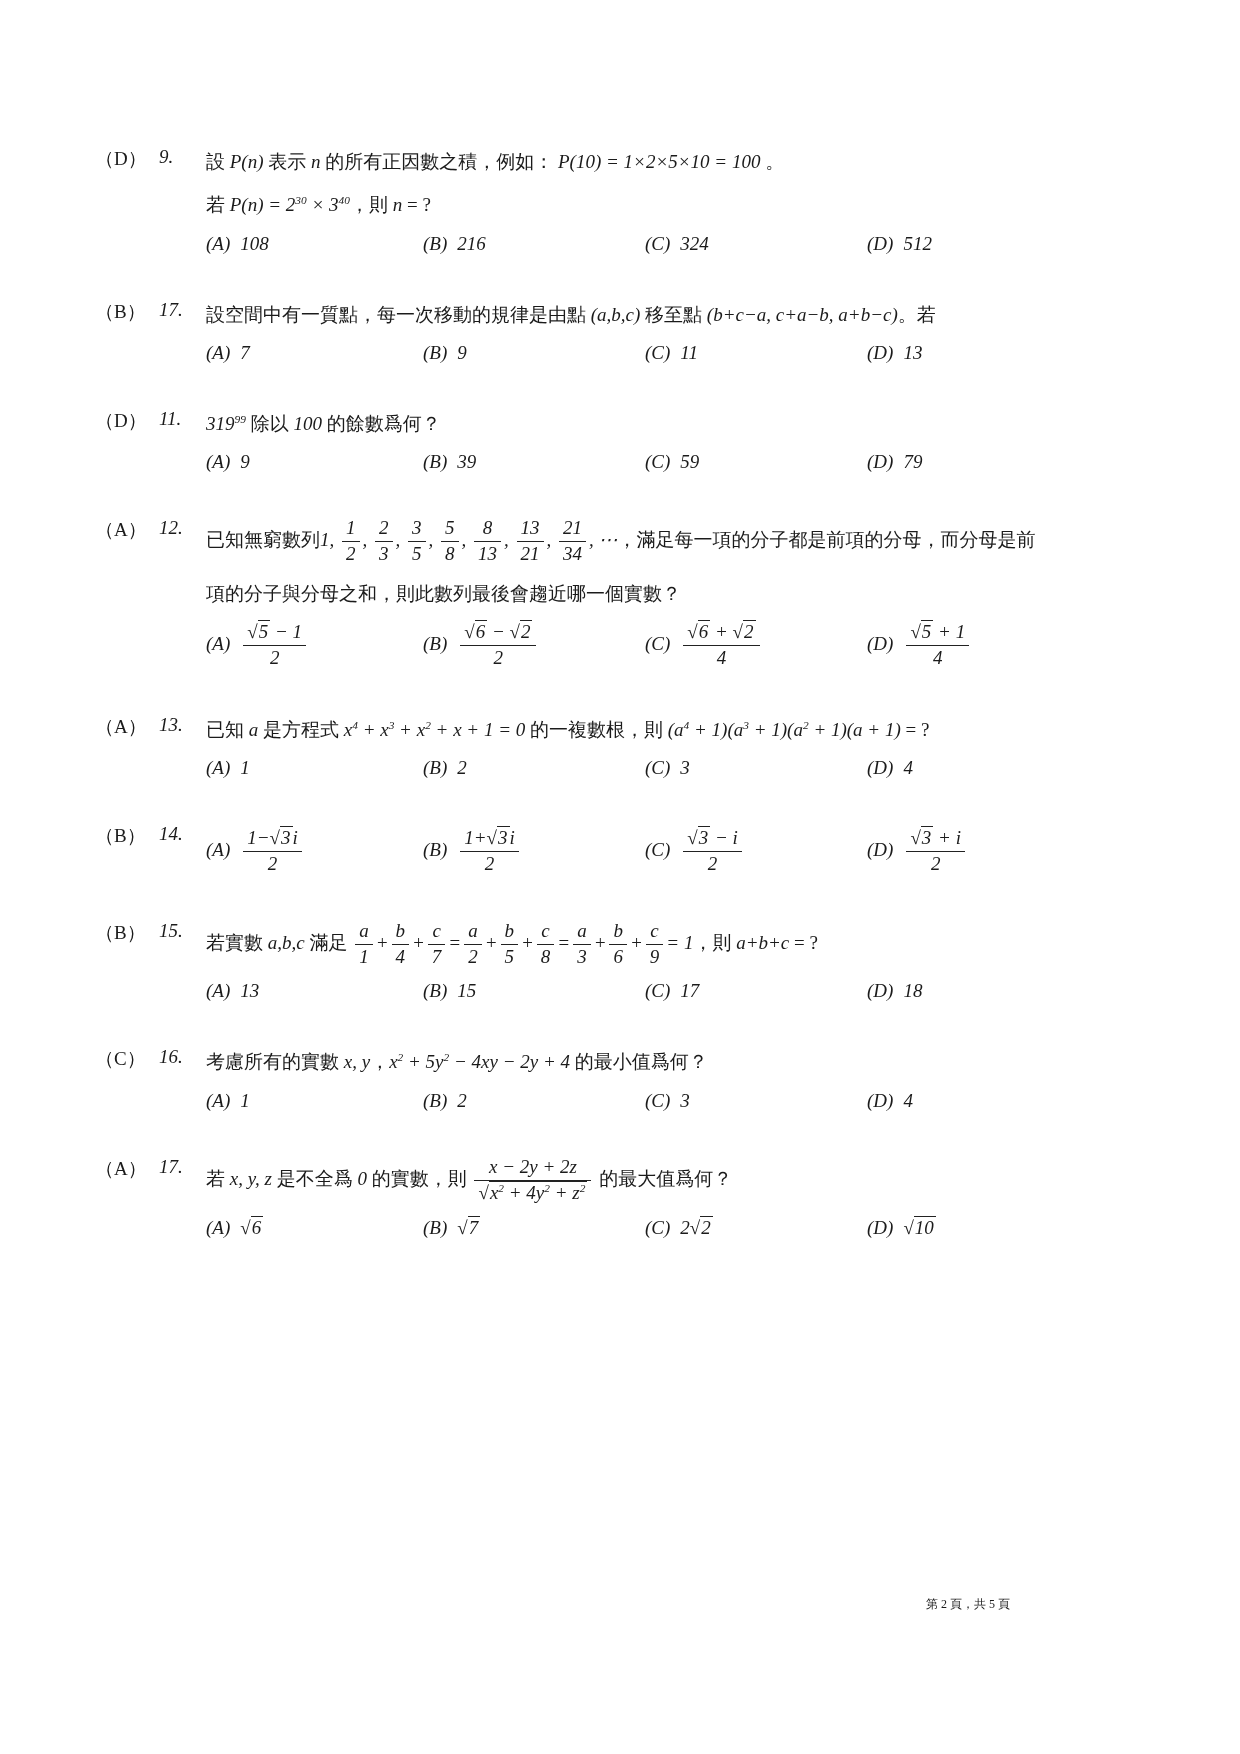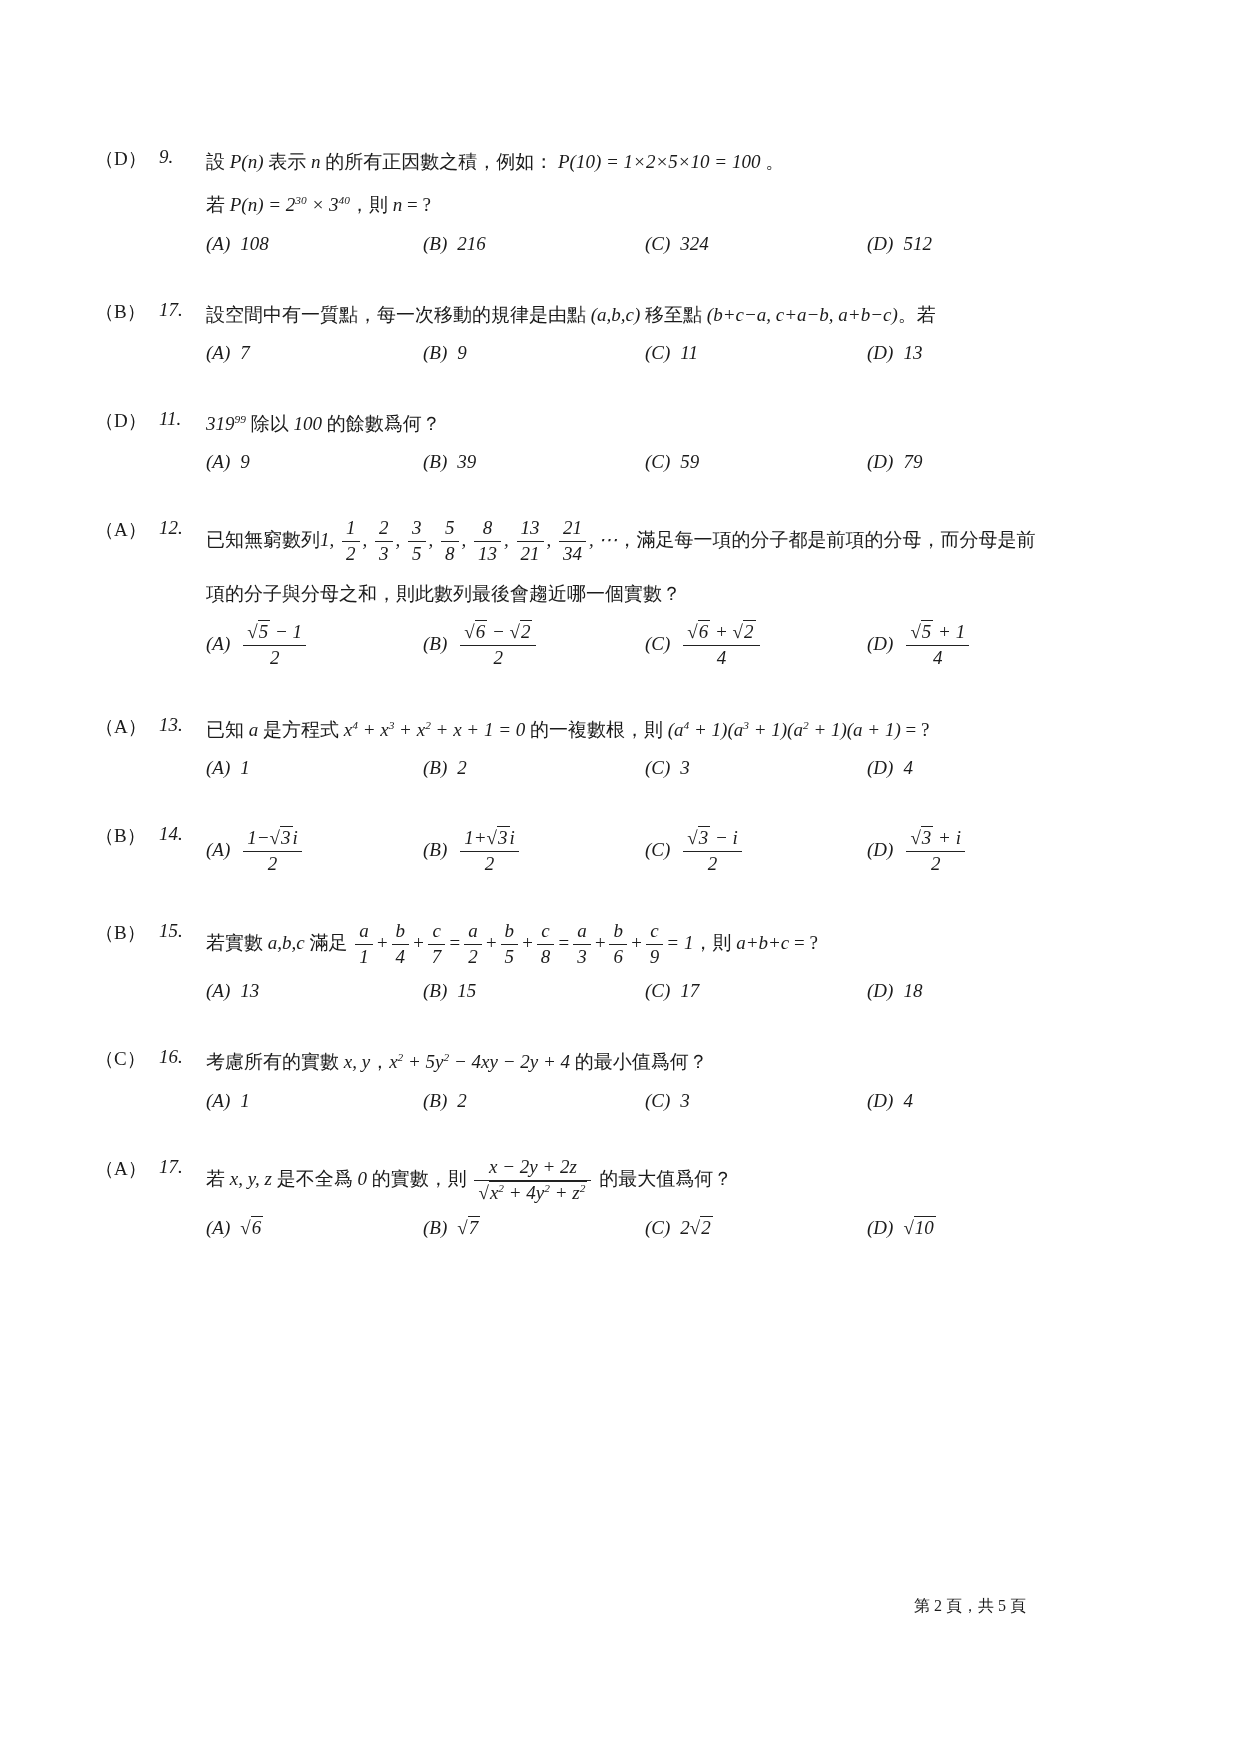--- a/index.html
+++ b/index.html
@@ -21,21 +21,21 @@
   .m{font-style:italic;}
   .rm{font-style:normal;}
   sup{font-size:0.6em;}
   .fr{display:inline-block;vertical-align:middle;text-align:center;font-style:italic;line-height:1.2;margin:0 3px;}
   .nu{display:block;border-bottom:1.4px solid #222;padding:0 4px 1px;}
   .de{display:block;padding:1px 4px 0;}
   .sq{white-space:nowrap;}
   .rx{border-top:1.4px solid #222;padding:0 2px 0 1px;}
   .bp{font-size:54px;vertical-align:middle;line-height:0;position:relative;top:-3px;font-weight:300;}
   .pe{font-size:13px;font-style:italic;position:relative;top:-24px;left:-1px;}
-  .footer{position:absolute;top:1596px;right:214px;font-size:16px;}
+  .footer{position:absolute;top:1596px;right:230px;font-size:12px;}
 </style>
 </head>
 <body>
 
 <div class="page">
   <div>
       <div class="q">
         <span class="akey">（D）</span>
         <span class="qno">9.</span>
         <div class="qbody">

